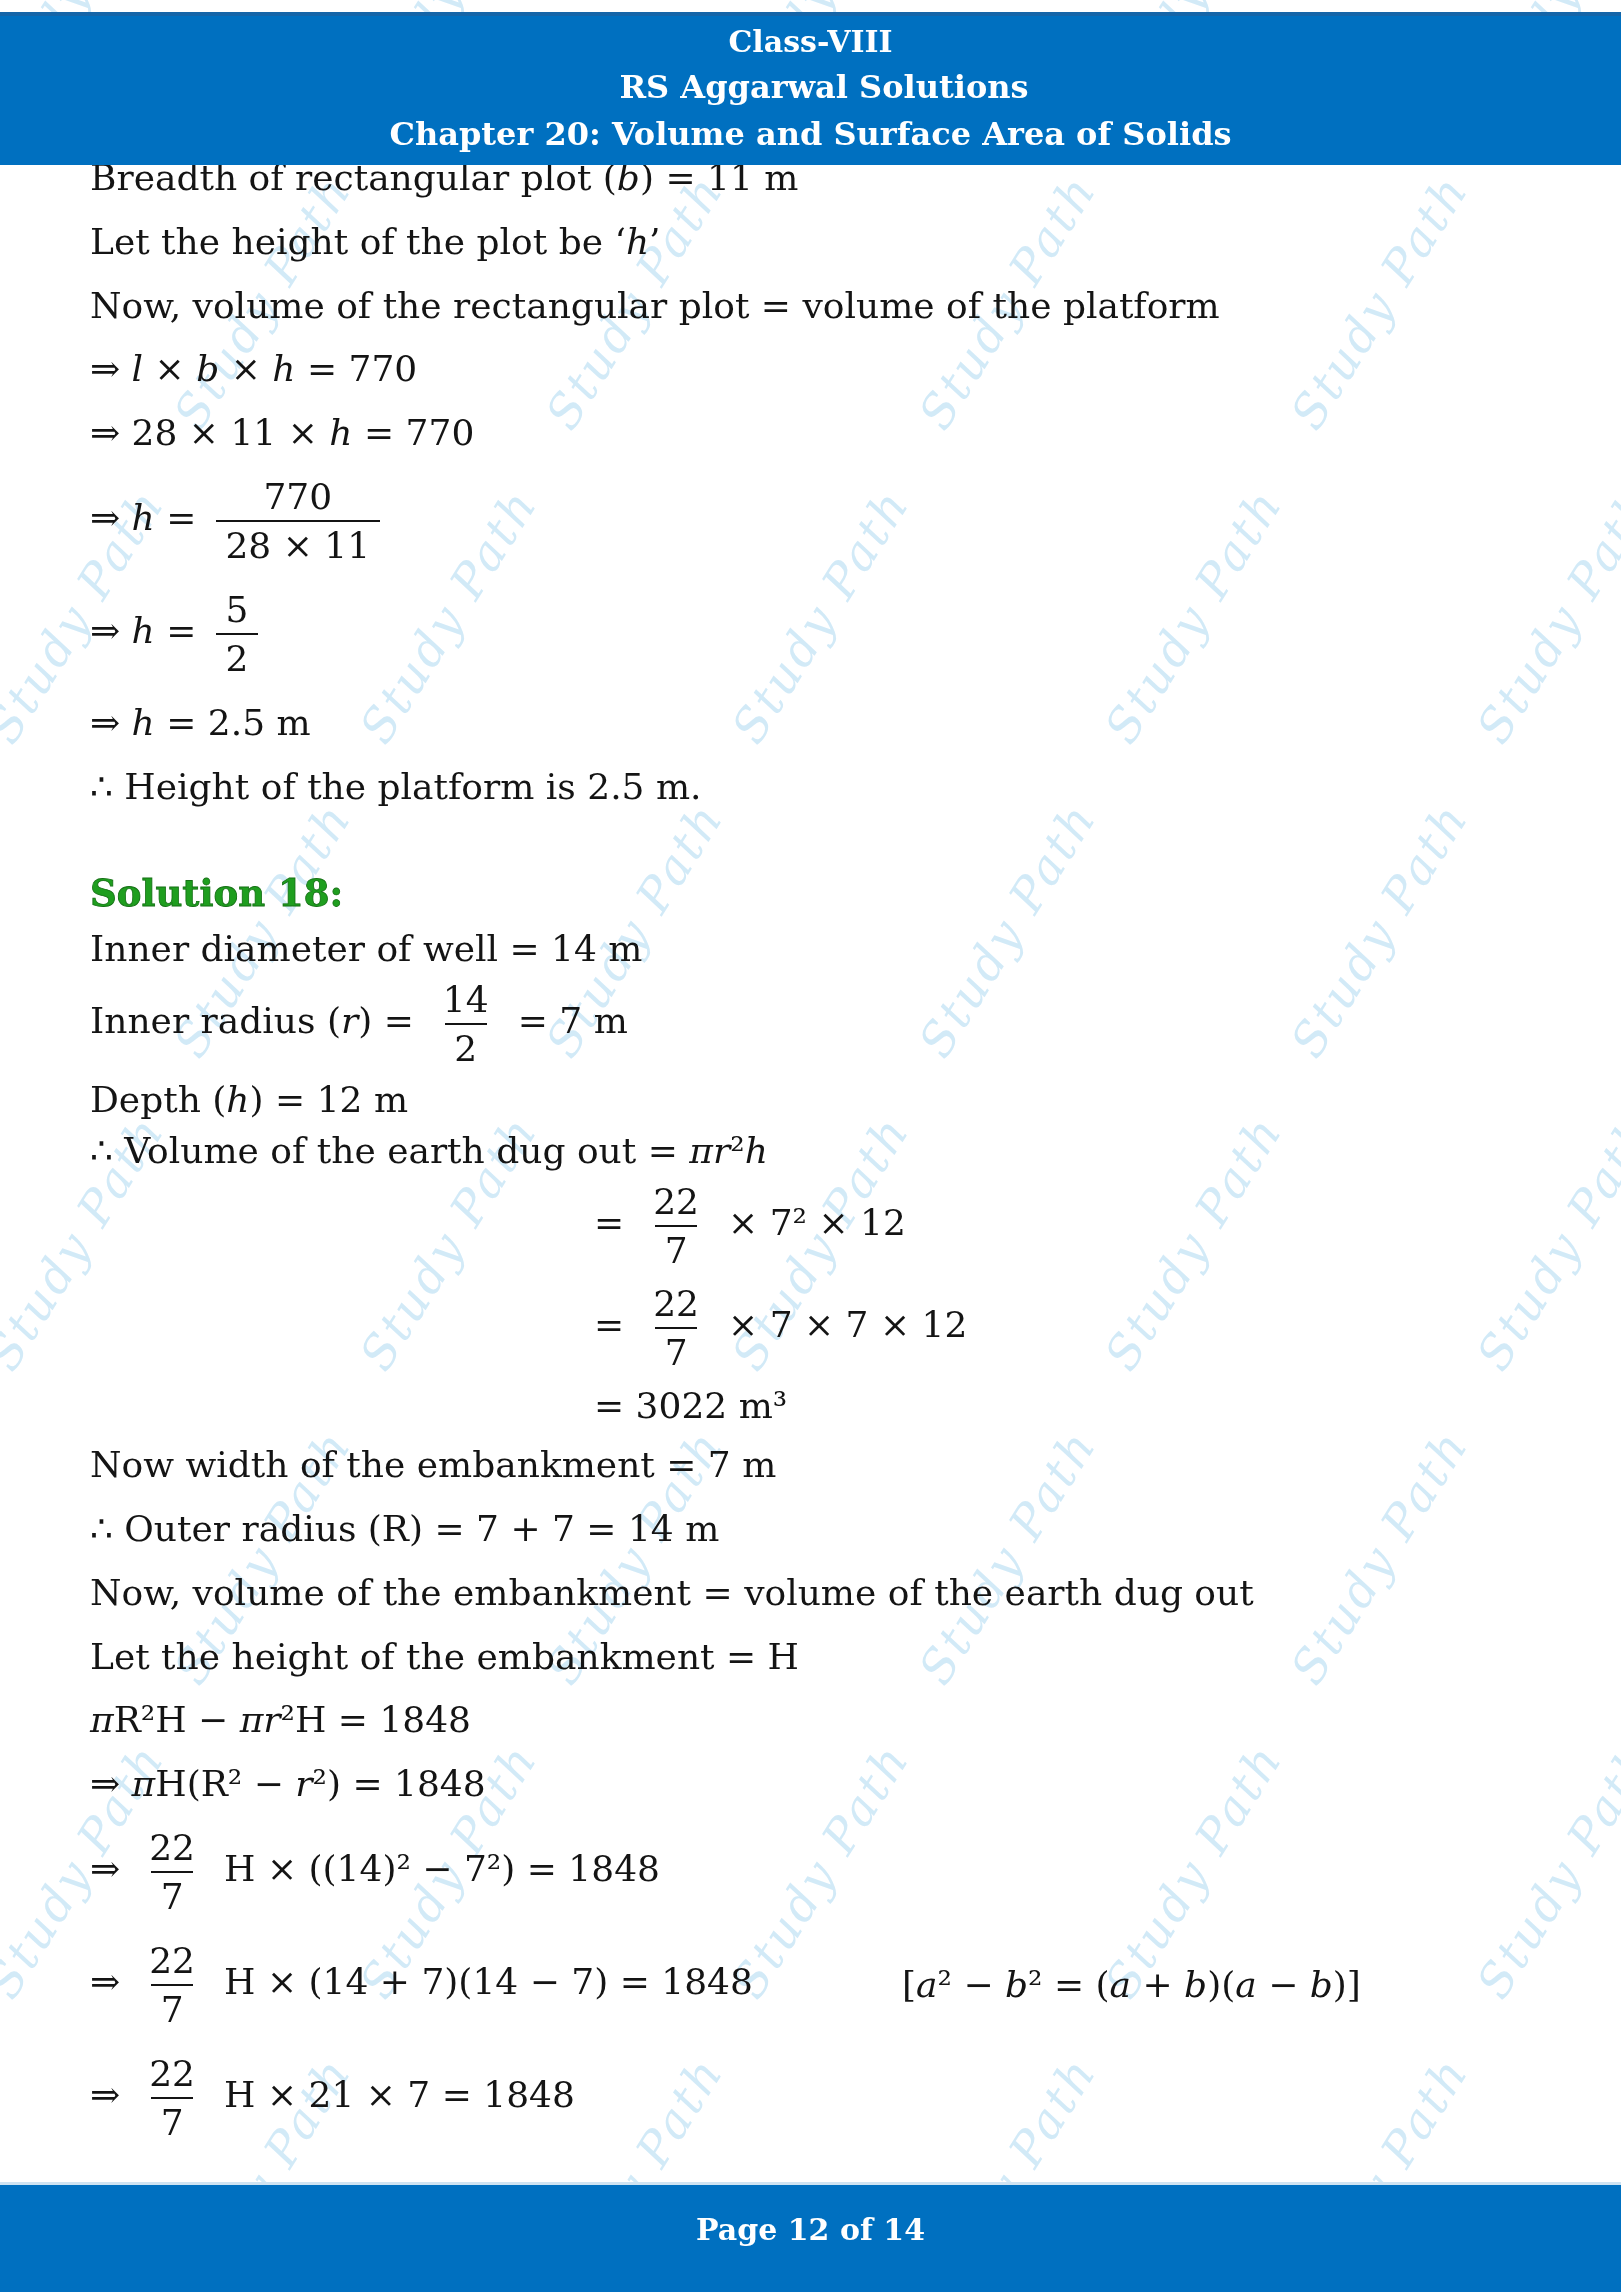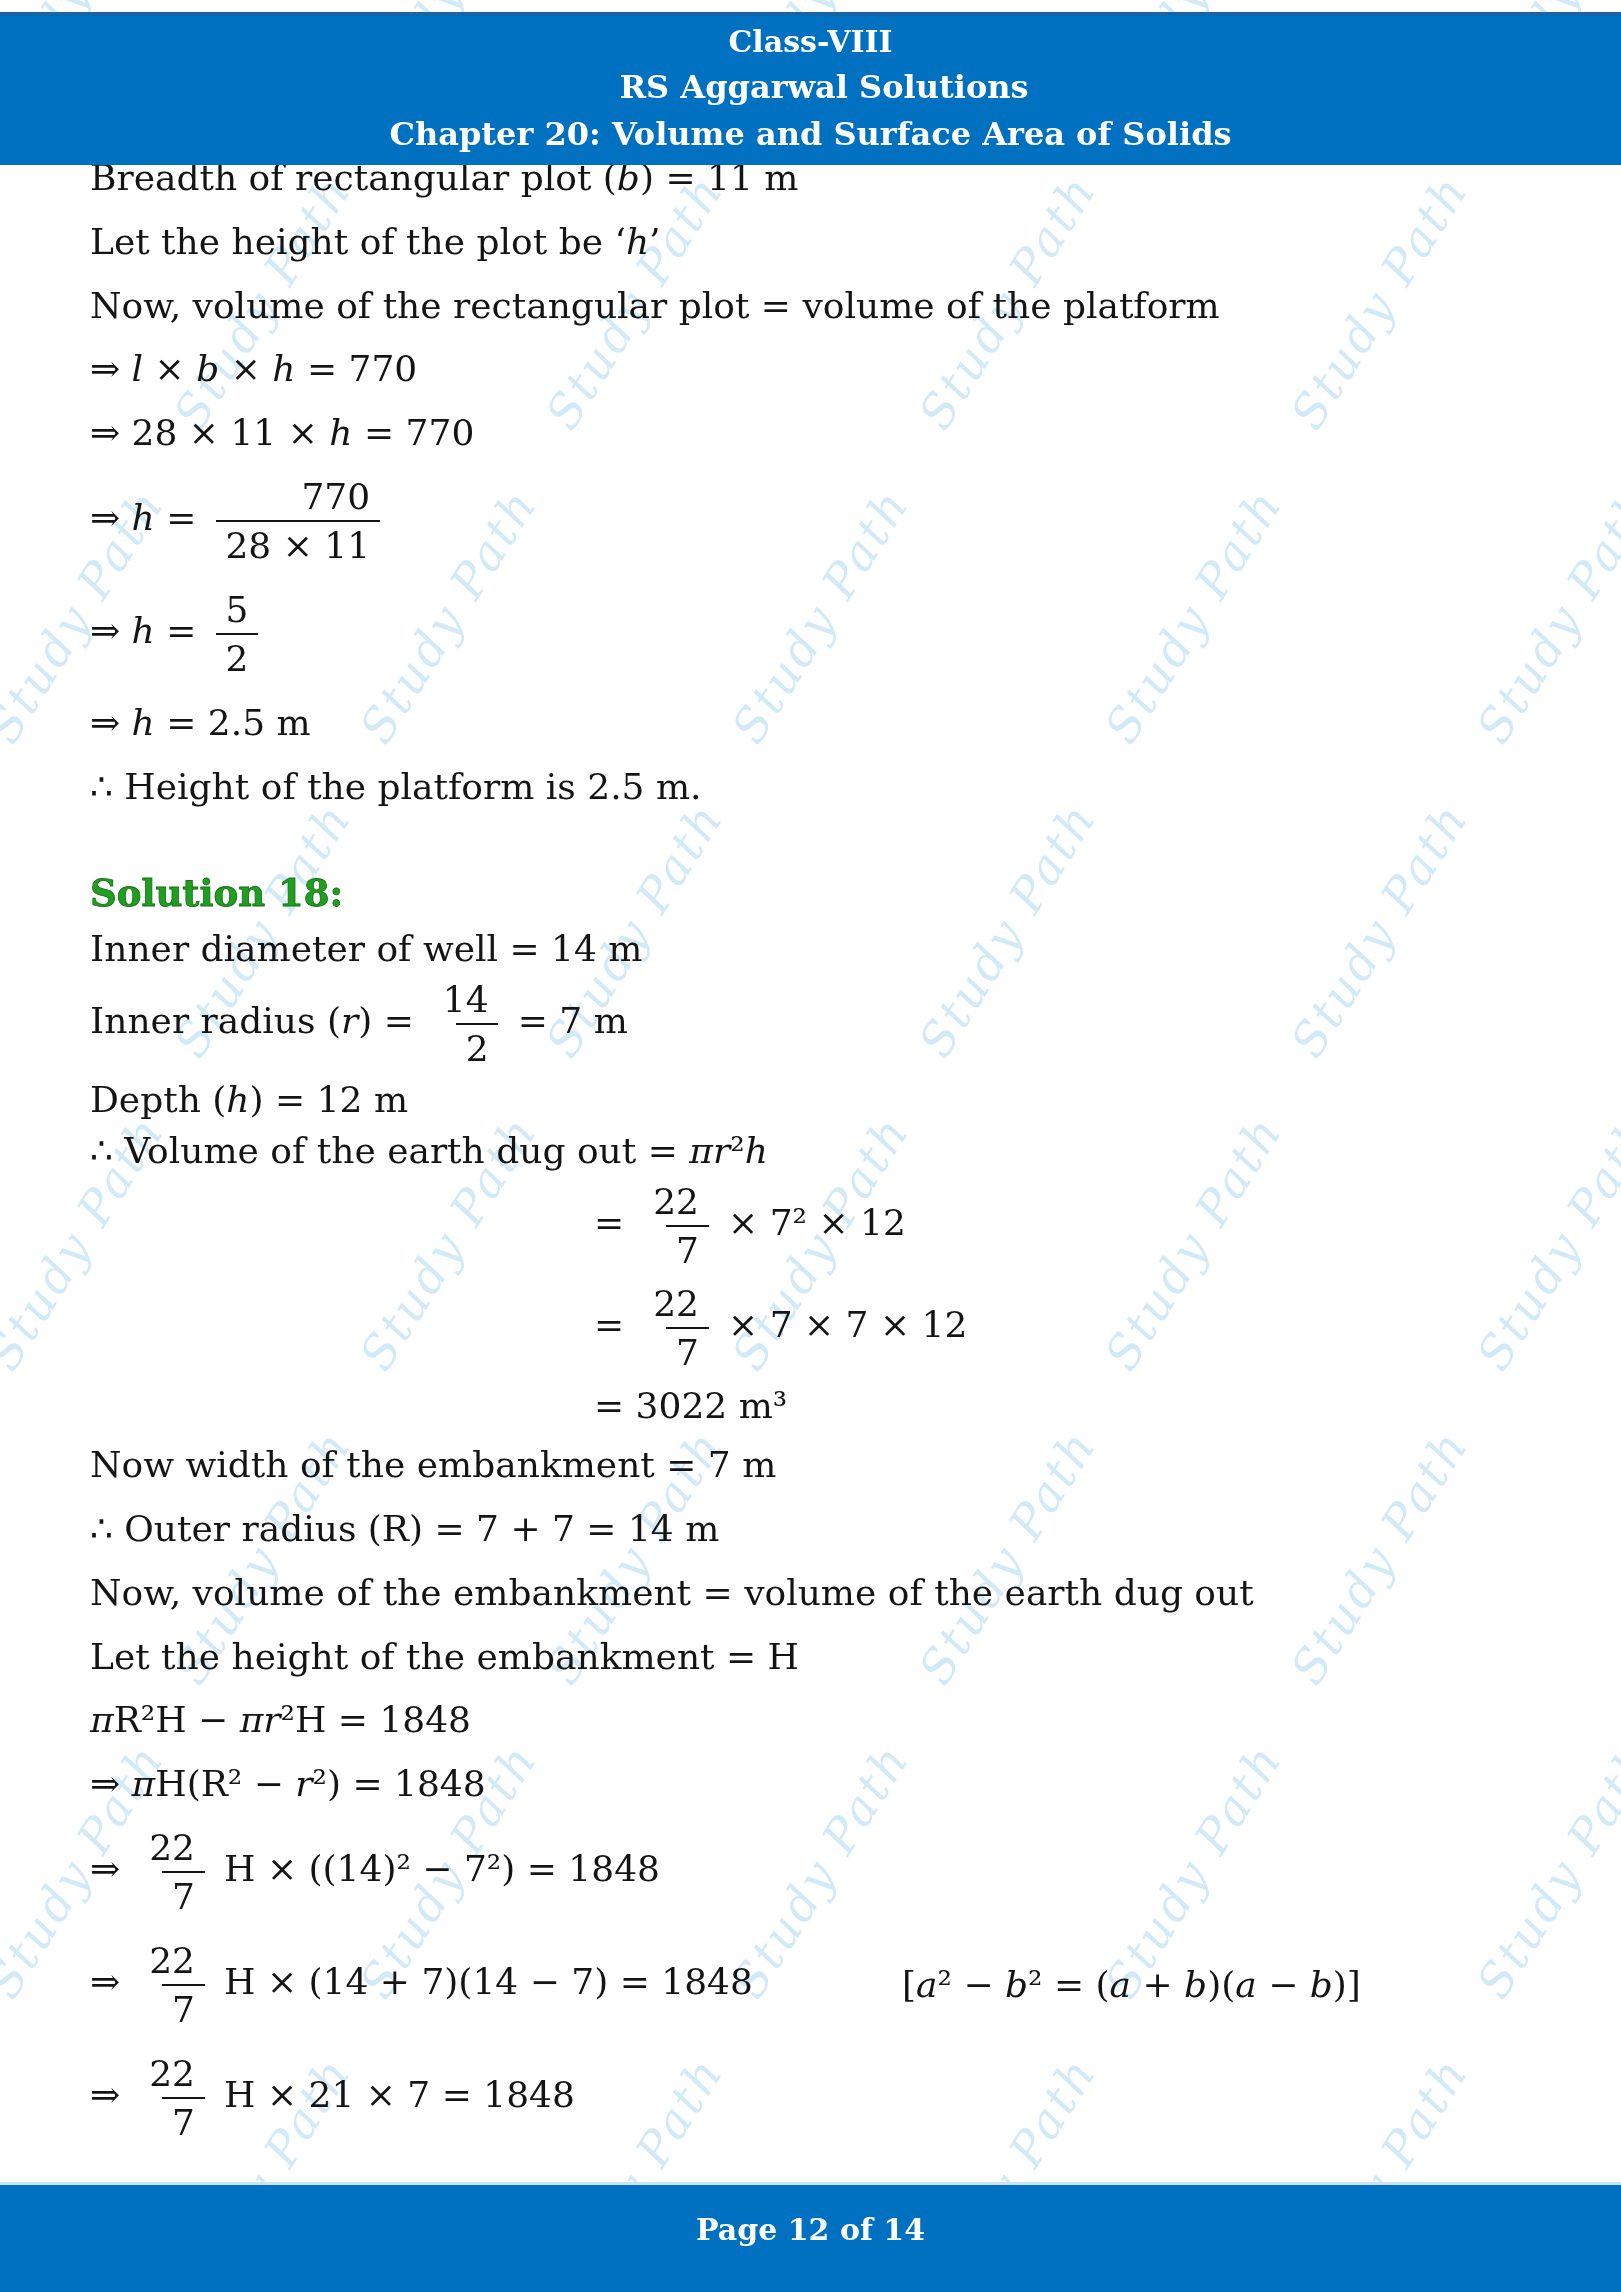--- a/index.html
+++ b/index.html
@@ -39,21 +39,21 @@
   .line.tight{margin-bottom:7.8px;}
   .line.heading{
     margin-top:63px;margin-bottom:11.8px;font-size:37px;font-weight:bold;
     color:var(--heading-green,#1f9e1f);
     -webkit-text-stroke:0.8px #156f15;
   }
   .line.eq{margin-left:504px;margin-bottom:9.8px;}
   .line.gap-top{margin-top:15.7px;}
 
   .frac{
-    display:inline-flex;flex-direction:column;align-items:flex-end;
+    display:inline-flex;flex-direction:column;align-items:center;
     vertical-align:middle;margin:0 7.8px;text-align:center;
   }
   .fnum{display:block;padding:0 9.8px 2px;}
   .fden{display:block;border-top:2.9px solid #141414;padding:2px 9.8px 0;}
 
   .note{position:absolute;left:902px;top:50%;transform:translateY(-50%);white-space:nowrap;}
 </style>
 </head>
 <body>
 

